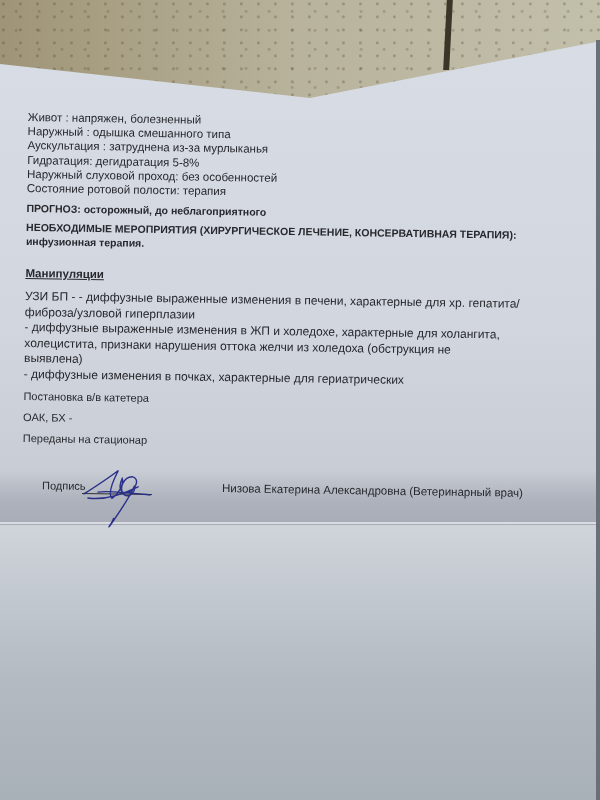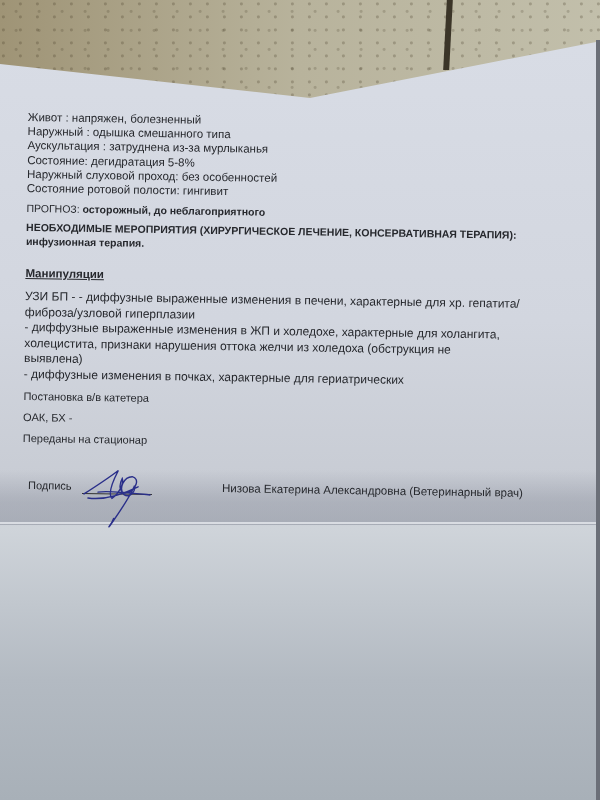--- a/index.html
+++ b/index.html
@@ -67,21 +67,21 @@
       font-size: 11.5px;
       line-height: 14.2px;
       white-space: nowrap;
     }
     .prognosis {
       margin-top: 6px;
       font-size: 10.5px;
       line-height: 14px;
       white-space: nowrap;
     }
-    .bold-label { font-weight: normal; }
+    .bold-label { font-weight: bold; }
     .measures {
       margin-top: 5px;
       font-size: 10.5px;
       font-weight: bold;
       line-height: 14px;
     }
     .measures-value {
       font-size: 10.5px;
       font-weight: bold;
       line-height: 14px;
@@ -104,21 +104,21 @@
       margin-top: 7px;
     }
     .signature-row {
       position: relative;
       margin-top: 22px;
       height: 40px;
       font-size: 11px;
     }
     .sig-label {
       position: absolute;
-      left: 6px; top: 12px; text-align: center;
+      left: 20px; top: 12px; text-align: center;
     }
     .sig-line {
       position: absolute;
       left: 60px; top: 25px;
       width: 70px; height: 1px;
       background: #333;
     }
     .sig-mark {
       position: absolute;
       left: 56px; top: -4px;
@@ -140,23 +140,23 @@
 <div class="fold-shadow"></div>
 <div class="fold-line"></div>
 <div class="right-edge"></div>
 
 <div class="doc">
 
   <div>
     <div class="exam-line"><span>Живот</span><span> : </span><span>напряжен, болезненный</span></div>
     <div class="exam-line"><span>Наружный</span><span> : </span><span>одышка смешанного типа</span></div>
     <div class="exam-line"><span>Аускультация</span><span> : </span><span>затруднена из-за мурлыканья</span></div>
-    <div class="exam-line"><span>Состояние</span><span>: </span><span>дегидратация 5-8%</span></div>
+    <div class="exam-line"><span>Гидратация</span><span>: </span><span>дегидратация 5-8%</span></div>
     <div class="exam-line"><span>Наружный слуховой проход</span><span>: </span><span>без особенностей</span></div>
-    <div class="exam-line"><span>Состояние ротовой полости</span><span>: </span><span>гингивит</span></div>
+    <div class="exam-line"><span>Состояние ротовой полости</span><span>: </span><span>терапия</span></div>
   </div>
 
   <div class="prognosis"><span class="bold-label">ПРОГНОЗ:</span><span style="font-weight:bold"> осторожный, до неблагоприятного</span></div>
 
   <div class="measures">НЕОБХОДИМЫЕ МЕРОПРИЯТИЯ (ХИРУРГИЧЕСКОЕ ЛЕЧЕНИЕ, КОНСЕРВАТИВНАЯ ТЕРАПИЯ):</div>
   <div class="measures-value">инфузионная терапия.</div>
 
   <div class="section-title">Манипуляции</div>
 
   <div>

